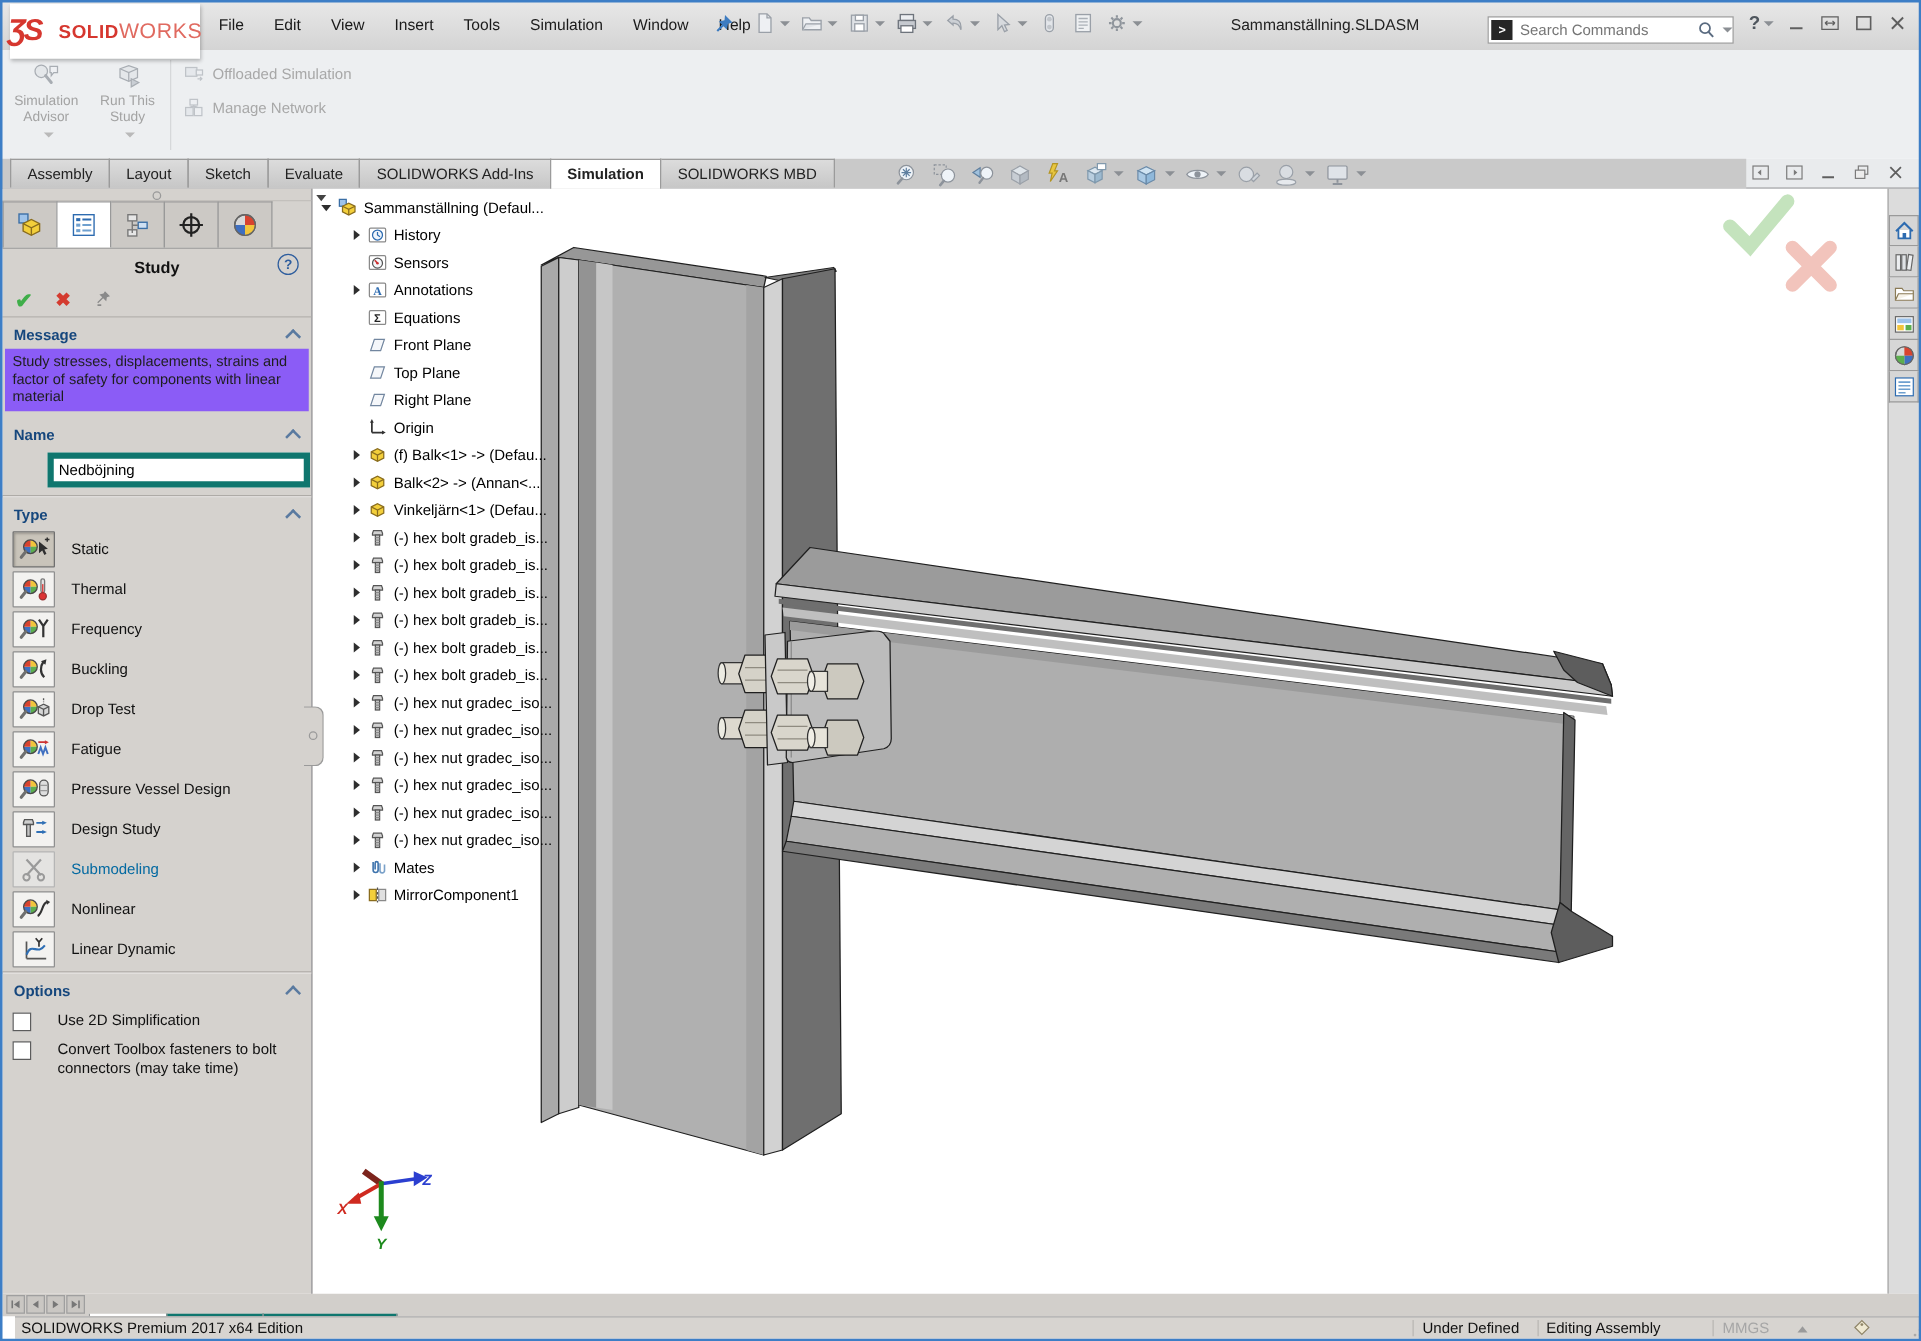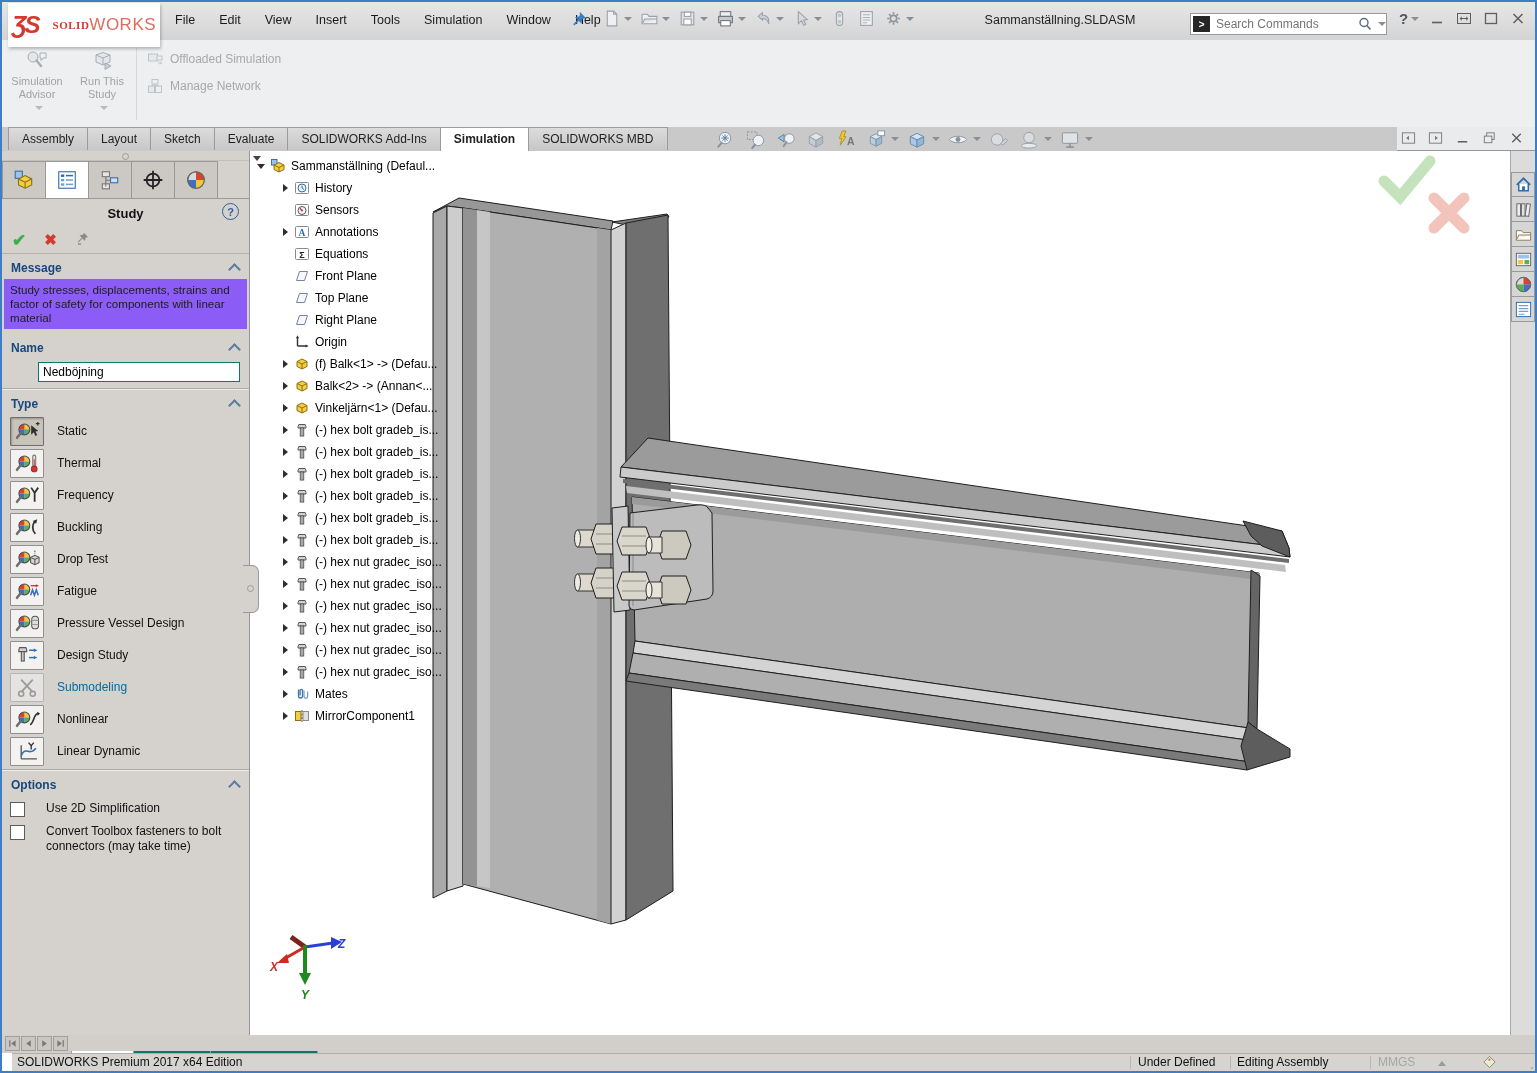--- a/index.html
+++ b/index.html
@@ -4,21 +4,21 @@
 <style>
   html,body{margin:0;padding:0;}
   body{width:1537px;height:1073px;position:relative;overflow:hidden;
        font-family:"Liberation Sans",sans-serif;background:#fff;font-size:12px;color:#1a1a1a;}
   .frame{position:absolute;inset:0;border:2px solid #3d7ec6;pointer-events:none;z-index:999;}
   .caret{display:inline-block;width:0;height:0;border-left:4px solid transparent;border-right:4px solid transparent;border-top:4px solid #8b8f94;margin-left:3px;vertical-align:middle;}
   
   #titlebar{position:absolute;left:0;top:0;width:1537px;height:40px;background:linear-gradient(#e8e8e8,#d4d4d4);}
   #logo-box{position:absolute;left:8px;top:3px;width:152px;height:44px;background:#fff;box-shadow:1px 2px 3px rgba(0,0,0,.25);z-index:5;display:flex;align-items:center;justify-content:center;}
   .logo-mono{font-style:italic;font-weight:bold;font-size:24px;color:#d6372f;letter-spacing:-2px;margin-right:14px;}
-  .logo-bold{font-weight:bold;font-size:11px;color:#d6372f;letter-spacing:.5px;font-family:Liberation Serif, serif;}
+  .logo-bold{font-weight:bold;font-size:15px;color:#d6372f;letter-spacing:.5px;}
   .logo-light{font-weight:normal;font-size:17px;color:#e06a60;letter-spacing:.5px;}
   #menubar{position:absolute;left:163px;top:0;height:40px;display:flex;align-items:center;}
   .menu-item{padding:0 12px;font-size:12.5px;cursor:default;}
   #menu-pin{margin-left:10px;}
   #qt-icons{position:absolute;left:600px;top:8px;display:flex;align-items:center;gap:4px;}
   .tbi{display:inline-flex;align-items:center;padding:1px 2px;}
   .tbi svg{width:19px;height:19px;}
   #doc-title{position:absolute;left:930px;top:0;width:260px;height:40px;display:flex;align-items:center;justify-content:center;font-size:12.5px;color:#222;}
   #search-box{position:absolute;left:1190px;top:13px;width:197px;height:22px;background:#fff;border:1px solid #9a9a9a;display:flex;align-items:center;box-sizing:border-box;}
   #search-swicon{width:17px;height:16px;background:#262626;color:#fff;margin:0 4px 0 2px;display:flex;align-items:center;justify-content:center;font-size:10px;font-style:italic;font-weight:bold;}
@@ -58,21 +58,21 @@
   #pm-title{flex:1;text-align:center;font-weight:bold;font-size:13px;color:#111;}
   #pm-help{position:absolute;right:10px;top:4px;width:17px;height:17px;border:1.6px solid #2f5e9e;border-radius:50%;color:#2f5e9e;font-weight:bold;font-size:11px;display:flex;align-items:center;justify-content:center;box-sizing:border-box;}
   #pm-actions{height:26px;display:flex;align-items:center;gap:18px;padding-left:10px;border-bottom:1px solid #b5b2ae;}
   #pm-ok{color:#3fae49;font-size:17px;font-weight:bold;}
   #pm-cancel{color:#d43b2f;font-size:15px;font-weight:bold;}
   #pm-pin svg{width:16px;height:16px;}
   .sec-h{height:22px;display:flex;align-items:center;padding:0 9px;color:#16477d;font-weight:bold;font-size:12px;position:relative;margin-top:3px;}
   .chev{position:absolute;right:10px;top:8px;width:7px;height:7px;border-left:2px solid #5a7aa0;border-top:2px solid #5a7aa0;transform:rotate(45deg);}
   .sec-div{height:1px;background:#aeaba7;border-bottom:1px solid #efedeb;margin:2px 0;}
   #msgbox{margin:0 2px;background:#8b5cf6;padding:4px 6px;font-size:11.6px;color:#1e1e1e;line-height:1.22;}
-  #name-input{display:block;margin:3px 0 6px 36px;width:192px;height:18px;border:1px solid #0f766e;font-size:12px;padding:0 4px;font-family:"Liberation Sans",sans-serif;background:#fff;color:#000;}
+  #name-input{display:block;margin:3px 0 6px 36px;width:192px;height:18px;border:5px solid #0f766e;font-size:12px;padding:0 4px;font-family:"Liberation Sans",sans-serif;background:#fff;color:#000;}
   .type-row{height:32px;display:flex;align-items:center;padding-left:8px;}
   .type-btn{width:34px;height:29px;border:1px solid #8f8f8f;background:#f3f2f0;display:inline-flex;align-items:center;justify-content:center;box-sizing:border-box;border-radius:1px;}
   .type-row.sel .type-btn{background:#c9c4ba;border-color:#6f6f6f;box-shadow:inset 1px 1px 2px rgba(0,0,0,.25);}
   .type-row.dis .type-btn{border-color:#b5b5b5;background:#e4e3e1;}
   .type-row.dis .type-label{color:#0369a1;}
   .type-btn svg{width:27px;height:21px;}
   .type-label{margin-left:13px;font-size:12px;color:#111;}
   .opt-row{display:flex;align-items:flex-start;padding:5px 8px 2px;gap:21px;font-size:12px;color:#111;line-height:1.25;}
   .cbx{width:13px;height:13px;border:1px solid #5c5c5c;background:#fff;flex:none;margin-top:1px;}
   

